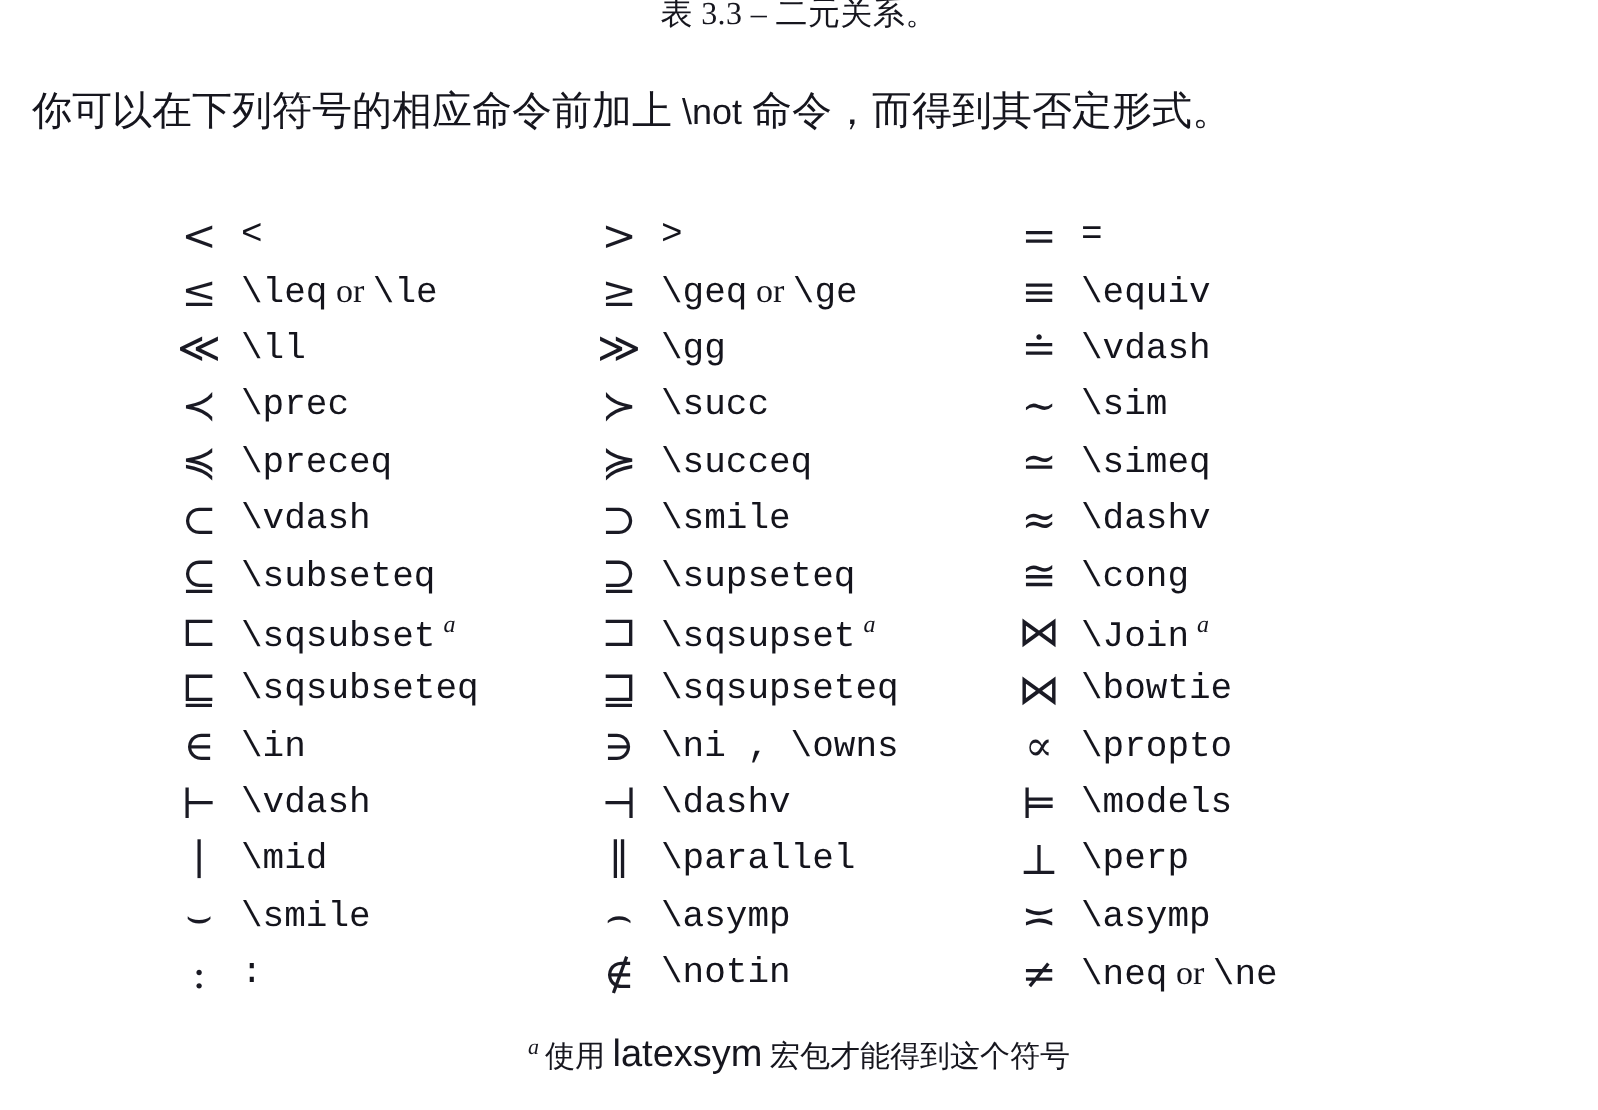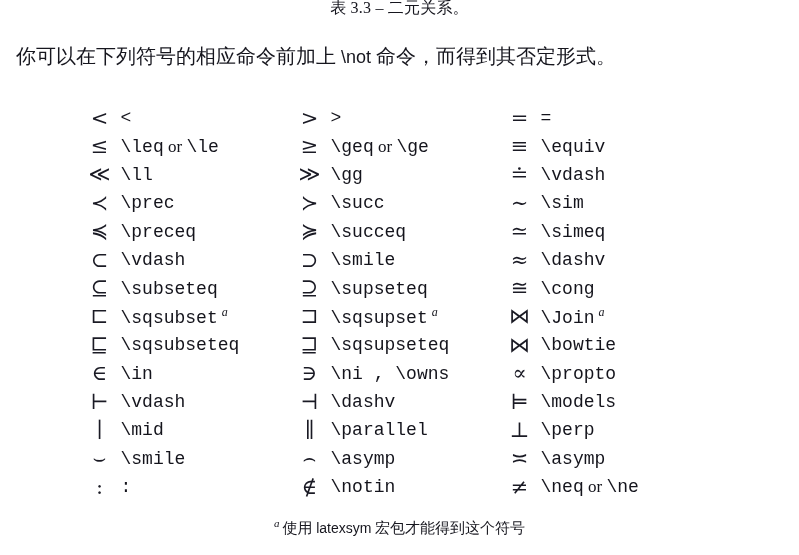--- a/index.html
+++ b/index.html
@@ -90,21 +90,21 @@
     top: 518px;
     width: 799px;
     text-align: center;
     font-size: 15px;
     line-height: 1;
     white-space: pre;
   }
   #footnote sup.fn { padding: 0 3px 0 0; font-size: 11px; }
   #footnote .mono {
     font-family: "Liberation Sans", "DejaVu Sans", sans-serif;
-    font-size: 14px;
+    font-size: 19px;
   }
 </style>
 </head>
 <body>
 
 <div id="caption">表 3.3 – 二元关系。</div>
 
 <div id="intro"><span>你可以在下列符号的相应命令前加上 </span><span class="cmd">\not</span><span> 命令，而得到其否定形式。</span></div>
 
 <div id="table-wrap">

